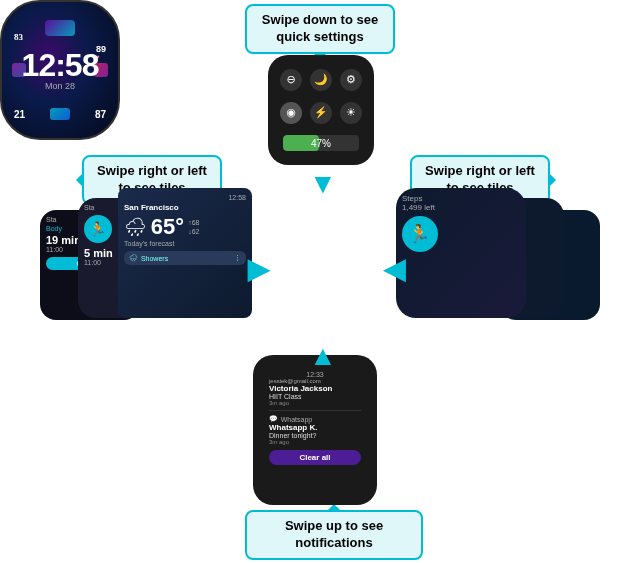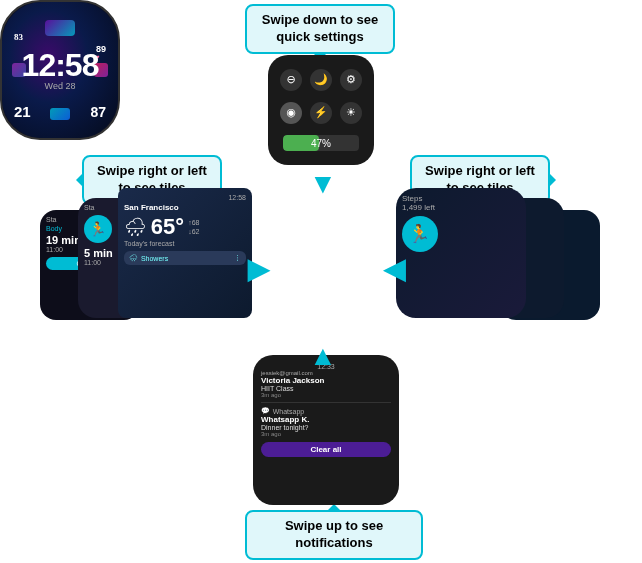--- a/index.html
+++ b/index.html
@@ -98,25 +98,25 @@
       flex-direction: column;
       align-items: center;
       justify-content: space-around;
       padding: 8px 6px;
     }
 
     
     .bottom-watch {
       left: 253px;
       top: 355px;
-      width: 146px;
+      width: 124px;
       height: 150px;
       border-radius: 20px;
       background: #1a1a1a;
-      padding: 8px;
+      padding: 16px;
     }
 
     
     .left-main-watch {
       left: 118px;
       top: 188px;
       width: 134px;
       height: 130px;
       border-radius: 8px;
       background: #bef264;
@@ -568,28 +568,28 @@
     <div style="position:absolute;top:30px;left:12px;font-size:8px;color:#aaa;">
       <div style="font-size:9px;font-weight:bold;color:#fff;font-family:Liberation Serif, serif;">83</div>
     </div>
     <div style="position:absolute;top:30px;right:12px;font-size:8px;color:#ff6b9d;margin-top:12px;">
       <div style="font-size:9px;font-weight:bold;color:#fff;">89</div>
       <div style="font-size:6px;">♥</div>
     </div>
 
     <div class="watch-time-main">
       <div class="watch-hour">12:58</div>
-      <div class="watch-date">Wed 28</div>
+      <div class="watch-date">Mon 28</div>
     </div>
 
     <div style="position:absolute;bottom:18px;left:12px;font-size:8px;color:#aaa;">
-      <div style="font-size:15px;font-weight:bold;color:#fff;">21</div>
+      <div style="font-size:10px;font-weight:bold;color:#fff;">21</div>
     </div>
     <div style="position:absolute;bottom:18px;right:12px;font-size:8px;color:#aaa;">
-      <div style="font-size:14px;font-weight:bold;color:#fff;">87</div>
+      <div style="font-size:10px;font-weight:bold;color:#fff;">87</div>
     </div>
   </div>
 </div>
 
 <div class="arrow" style="left:309px;top:168px;z-index:7;color:#00bcd4;">▼</div>
 
 <div class="arrow" style="left:309px;top:340px;z-index:7;color:#00bcd4;">▲</div>
 
 <div class="arrow" style="left:248px;top:252px;z-index:7;color:#00bcd4;">▶</div>
 

